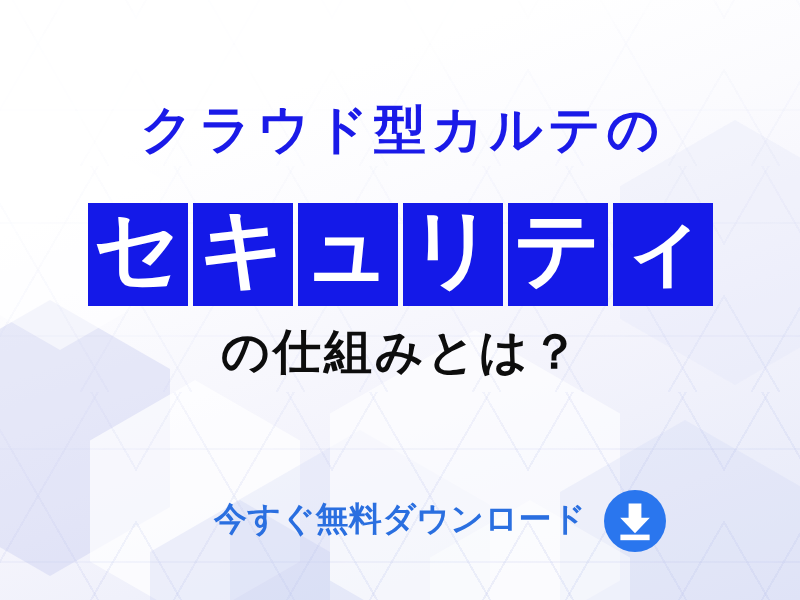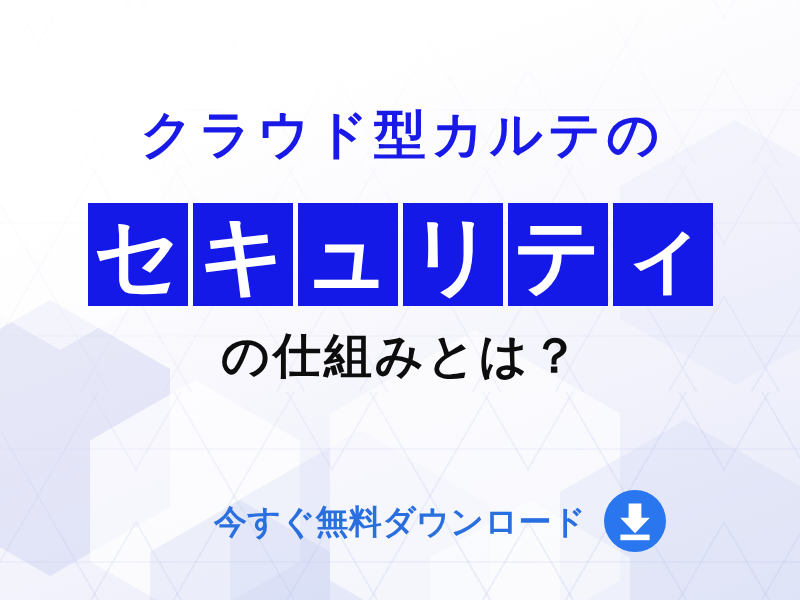--- a/index.html
+++ b/index.html
@@ -95,20 +95,21 @@
   .hexblob.b5 { left: 560px;  top: 420px; width: 250px;  height: 288px; background: rgba(205,212,243,0.26); }
   .hexblob.b6 { left: -40px;  top: 120px; width: 200px;  height: 230px; background: rgba(255,255,255,0.55); }
   .hexblob.b7 { left: 620px;  top: 120px; width: 230px;  height: 265px; background: rgba(226,230,248,0.30); }
   .hexblob.b8 { left: 150px;  top: 500px; width: 180px;  height: 208px; background: rgba(180,190,235,0.22); }
   .hexblob.b9 { left: 430px;  top: 500px; width: 200px;  height: 230px; background: rgba(255,255,255,0.45); }
 
   
   .content {
     position: absolute;
     inset: 0;
+    font-family: Liberation Mono, monospace;
   }
 
   .headline-1 {
     position: absolute;
     left: 0;
     right: 0;
     top: 108px;
     text-align: center;
     font-size: 52px;
     line-height: 1;

